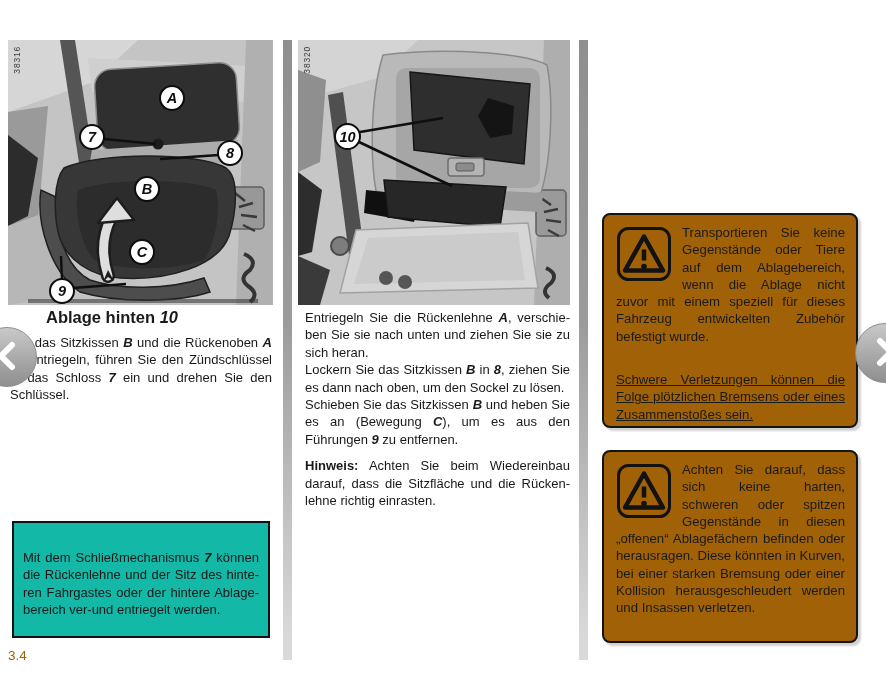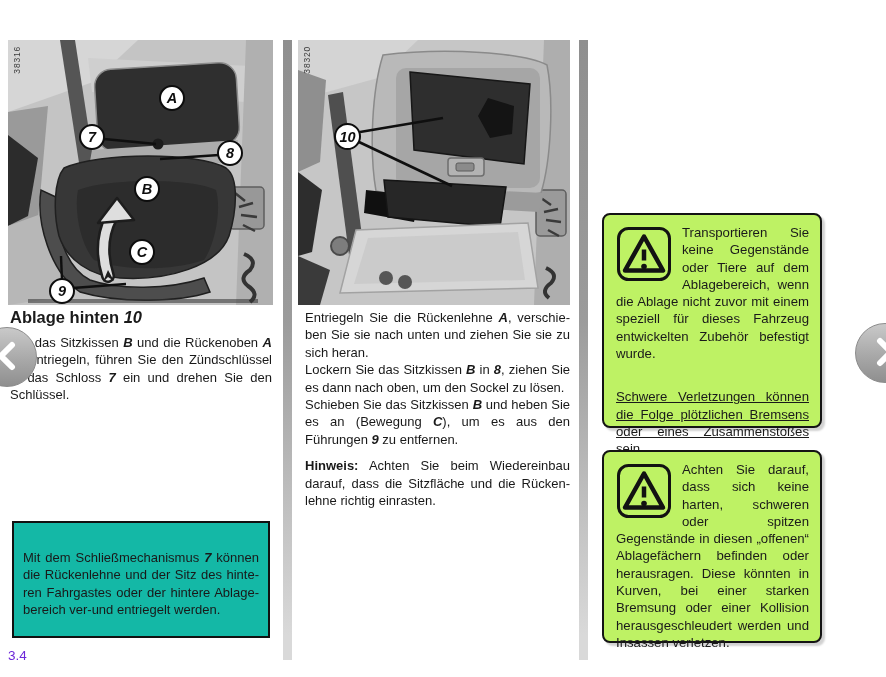--- a/index.html
+++ b/index.html
@@ -18,37 +18,37 @@
   .co-A { left: 151px; top: 45px; } .co-7 { left: 71px; top: 84px; }
   .co-8 { left: 209px; top: 100px; } .co-B { left: 126px; top: 136px; }
   .co-C { left: 121px; top: 199px; } .co-9 { left: 41px; top: 238px; }
   .co-10 { left: 36px; top: 83px; width: 27px; height: 27px; }
 
   .vdivider { position: absolute; top: 40px; width: 9px; height: 620px; background: linear-gradient(180deg, #8f8f8f 0%, #9b9b9b 45%, #d9d9d9 96%); }
   .vd1 { left: 283px; } .vd2 { left: 579px; }
 
   
   .leftcol { position: absolute; left: 10px; top: 308px; width: 262px; }
-  .leftcol h2 { font-size: 16.5px; font-weight: bold; margin-bottom: 7px; }
+  .leftcol h2 { font-size: 16.5px; font-weight: bold; margin-bottom: 7px; margin-left: 36px; }
   .body-p { font-size: 13px; line-height: 17.4px; text-align: justify; color: #191919; }
   .midcol { position: absolute; left: 305px; top: 309px; width: 265px; }
   .midcol .hinweis { margin-top: 9px; }
   .ref { font-weight: bold; font-style: italic; }
   .b { font-weight: bold; }
 
   .note-box { position: absolute; left: 12px; top: 521px; width: 258px; height: 117px; border: 2px solid #111; background: #14b8a6; padding: 26px 9px 0 9px; }
 
-  .warning-box { position: absolute; left: 602px; width: 220px; border: 2px solid #141414; border-radius: 8px; background: #bef264; padding: 9px 11px 12px 12px; box-shadow: 3px 3px 2px rgba(0,0,0,.18); }
+  .warning-box { position: absolute; left: 602px; width: 256px; border: 2px solid #141414; border-radius: 8px; background: #a16207; padding: 9px 11px 12px 12px; box-shadow: 3px 3px 2px rgba(0,0,0,.18); }
   .wb1 { top: 213px; height: 215px; }
   .wb2 { top: 450px; height: 193px; }
   .warning-box p { font-size: 13.2px; line-height: 17.3px; text-align: justify; }
   .warning-box p + p { margin-top: 26px; text-decoration: underline; }
   .warn-icon { float: left; width: 56px; height: 56px; margin: 2px 10px 8px 0; }
 
-  .pagenum { position: absolute; left: 8px; top: 648px; font-size: 13.5px; color: #6d28d9; }
+  .pagenum { position: absolute; left: 8px; top: 648px; font-size: 13.5px; color: #a16207; }
 
   .navbtn { position: absolute; width: 60px; height: 60px; border-radius: 50%; border: 1px solid #8b8b8b; background: linear-gradient(180deg, #c9c9c9 0%, #a8a8a8 55%, #8f8f8f 100%); padding: 0; cursor: pointer; z-index: 5; display: flex; align-items: center; justify-content: center; }
   .nav-left { left: -23px; top: 327px; }
   .nav-right { left: 855px; top: 323px; }
 </style>
 </head>
 <body>
 
 <div class="page">
 

